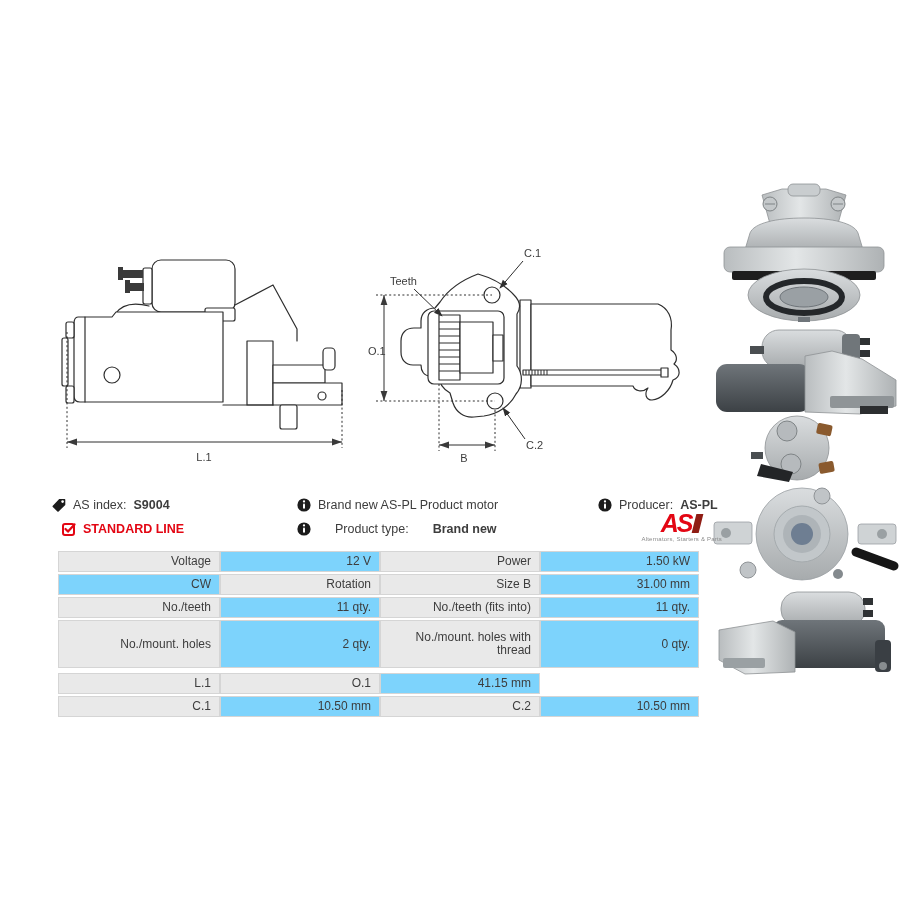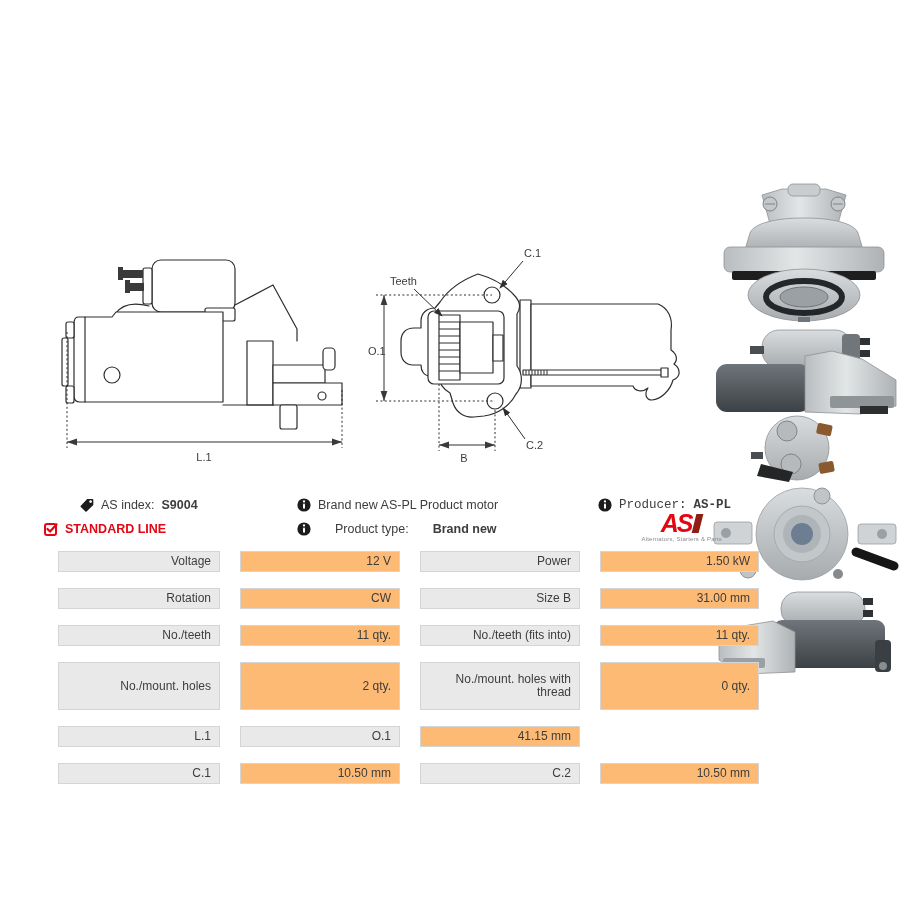--- a/index.html
+++ b/index.html
@@ -22,24 +22,24 @@
   .info-item b{font-weight:bold;}
   .red{color:#e30613;font-weight:bold;}
   .ic{flex:0 0 auto;display:inline-block;}
   .logo{position:absolute;left:640px;top:510px;width:82px;text-align:right;}
   .logo-row{display:flex;align-items:flex-end;justify-content:center;gap:3px;height:24px;}
   .logo-as{font-size:25px;font-weight:bold;font-style:italic;letter-spacing:-2px;color:#e30613;line-height:0.85;}
   .logo-bar{width:7px;height:19px;background:#8f1d14;transform:skewX(-14deg);margin-bottom:1px;}
   .logo-tagline{font-size:6px;color:#8a8a8a;margin-top:2px;letter-spacing:0.2px;}
   
   .spec-table{position:absolute;left:58px;top:551px;width:641px;}
-  .spec-row{display:grid;grid-template-columns:162px 160px 160px 159px;margin-bottom:16px;gap:20px;}
+  .spec-row{display:grid;grid-template-columns:162px 160px 160px 159px;margin-bottom:2px;}
   .cell{
     box-sizing:border-box;height:21px;display:flex;align-items:center;justify-content:flex-end;
-    padding:0 8px 0 5px;font-size:12px;border:1px solid #d5d5d5;background:#fdba74;
+    padding:0 8px 0 5px;font-size:12px;border:1px solid #d5d5d5;background:#7dd3fc;
     text-align:right;line-height:1.05;color:#3d3d3d;
   }
   .cell.label{background:#e9e9e9;}
   .spec-row.tall .cell{height:48px;}
   .spec-row.group-gap{margin-top:5px;}
 </style>
 </head>
 <body>
 
 <div class="canvas">
@@ -233,30 +233,30 @@
     <rect x="148" y="10" width="10" height="7" fill="#2f3234"></rect>
     <rect x="148" y="22" width="10" height="7" fill="#2f3234"></rect>
     <rect x="138" y="32" width="13" height="9" rx="2" fill="#8a5a2e"></rect>
     <rect x="58" y="32" width="112" height="48" rx="9" fill="url(#dark1)"></rect>
     <path d="M4,42 L58,33 L80,44 L80,84 L30,86 L4,72 Z" fill="url(#met1)" stroke="#8e9294" stroke-width="0.8"></path>
     <rect x="8" y="70" width="42" height="10" rx="2" fill="#9aa0a3"></rect>
     <rect x="160" y="52" width="16" height="32" rx="4" fill="#3a3f44"></rect>
     <circle cx="168" cy="78" r="4" fill="#888d90"></circle>
   </svg>
 
-  <div class="info-item" style="left:80px;top:497px;">
+  <div class="info-item" style="left:52px;top:497px;">
     <svg class="ic" width="14" height="14" viewBox="0 0 14 14">
       <path d="M7.2,1 L12.6,1 Q13.3,1 13.3,1.8 L13.3,7 L6.6,13.4 Q6,14 5.4,13.4 L0.8,9 Q0.2,8.4 0.8,7.8 Z" fill="#1c1c1c"></path>
       <circle cx="10.6" cy="3.6" r="1.3" fill="#ffffff"></circle>
     </svg>
     <span>AS index:</span>
     <b>S9004</b>
   </div>
 
-  <div class="info-item" style="left:44px;top:521px;">
+  <div class="info-item" style="left:62px;top:521px;">
     <svg class="ic" width="14" height="14" viewBox="0 0 14 14">
       <rect x="1" y="2" width="11" height="11" rx="2" fill="none" stroke="#e30613" stroke-width="2"></rect>
       <path d="M3.5,7 L6,9.6 L12.5,2.4" fill="none" stroke="#e30613" stroke-width="2.2" stroke-linecap="round" stroke-linejoin="round"></path>
     </svg>
     <span class="red">STANDARD LINE</span>
   </div>
 
   <div class="info-item" style="left:297px;top:497px;">
     <svg class="ic" width="14" height="14" viewBox="0 0 14 14">
       <circle cx="7" cy="7" r="6.6" fill="#1c1c1c"></circle>
@@ -269,21 +269,21 @@
   <div class="info-item" style="left:297px;top:521px;gap:24px;">
     <svg class="ic" width="14" height="14" viewBox="0 0 14 14">
       <circle cx="7" cy="7" r="6.6" fill="#1c1c1c"></circle>
       <rect x="6" y="5.6" width="2" height="5.2" rx="1" fill="#ffffff"></rect>
       <circle cx="7" cy="3.4" r="1.15" fill="#ffffff"></circle>
     </svg>
     <span>Product type:</span>
     <b>Brand new</b>
   </div>
 
-  <div class="info-item" style="left:598px;top:497px;font-family:Liberation Mono, monospace;">
+  <div class="info-item" style="left:598px;top:497px;">
     <svg class="ic" width="14" height="14" viewBox="0 0 14 14">
       <circle cx="7" cy="7" r="6.6" fill="#1c1c1c"></circle>
       <rect x="6" y="5.6" width="2" height="5.2" rx="1" fill="#ffffff"></rect>
       <circle cx="7" cy="3.4" r="1.15" fill="#ffffff"></circle>
     </svg>
     <span>Producer:</span>
     <b>AS-PL</b>
   </div>
 
   <div class="logo">
@@ -297,22 +297,22 @@
   <div class="spec-table">
 
     <div class="spec-row">
       <div class="cell label">Voltage</div>
       <div class="cell">12 V</div>
       <div class="cell label">Power</div>
       <div class="cell">1.50 kW</div>
     </div>
 
     <div class="spec-row">
+      <div class="cell">CW</div>
       <div class="cell label">Rotation</div>
-      <div class="cell">CW</div>
       <div class="cell label">Size B</div>
       <div class="cell">31.00 mm</div>
     </div>
 
     <div class="spec-row">
       <div class="cell label">No./teeth</div>
       <div class="cell">11 qty.</div>
       <div class="cell label">No./teeth (fits into)</div>
       <div class="cell">11 qty.</div>
     </div>

